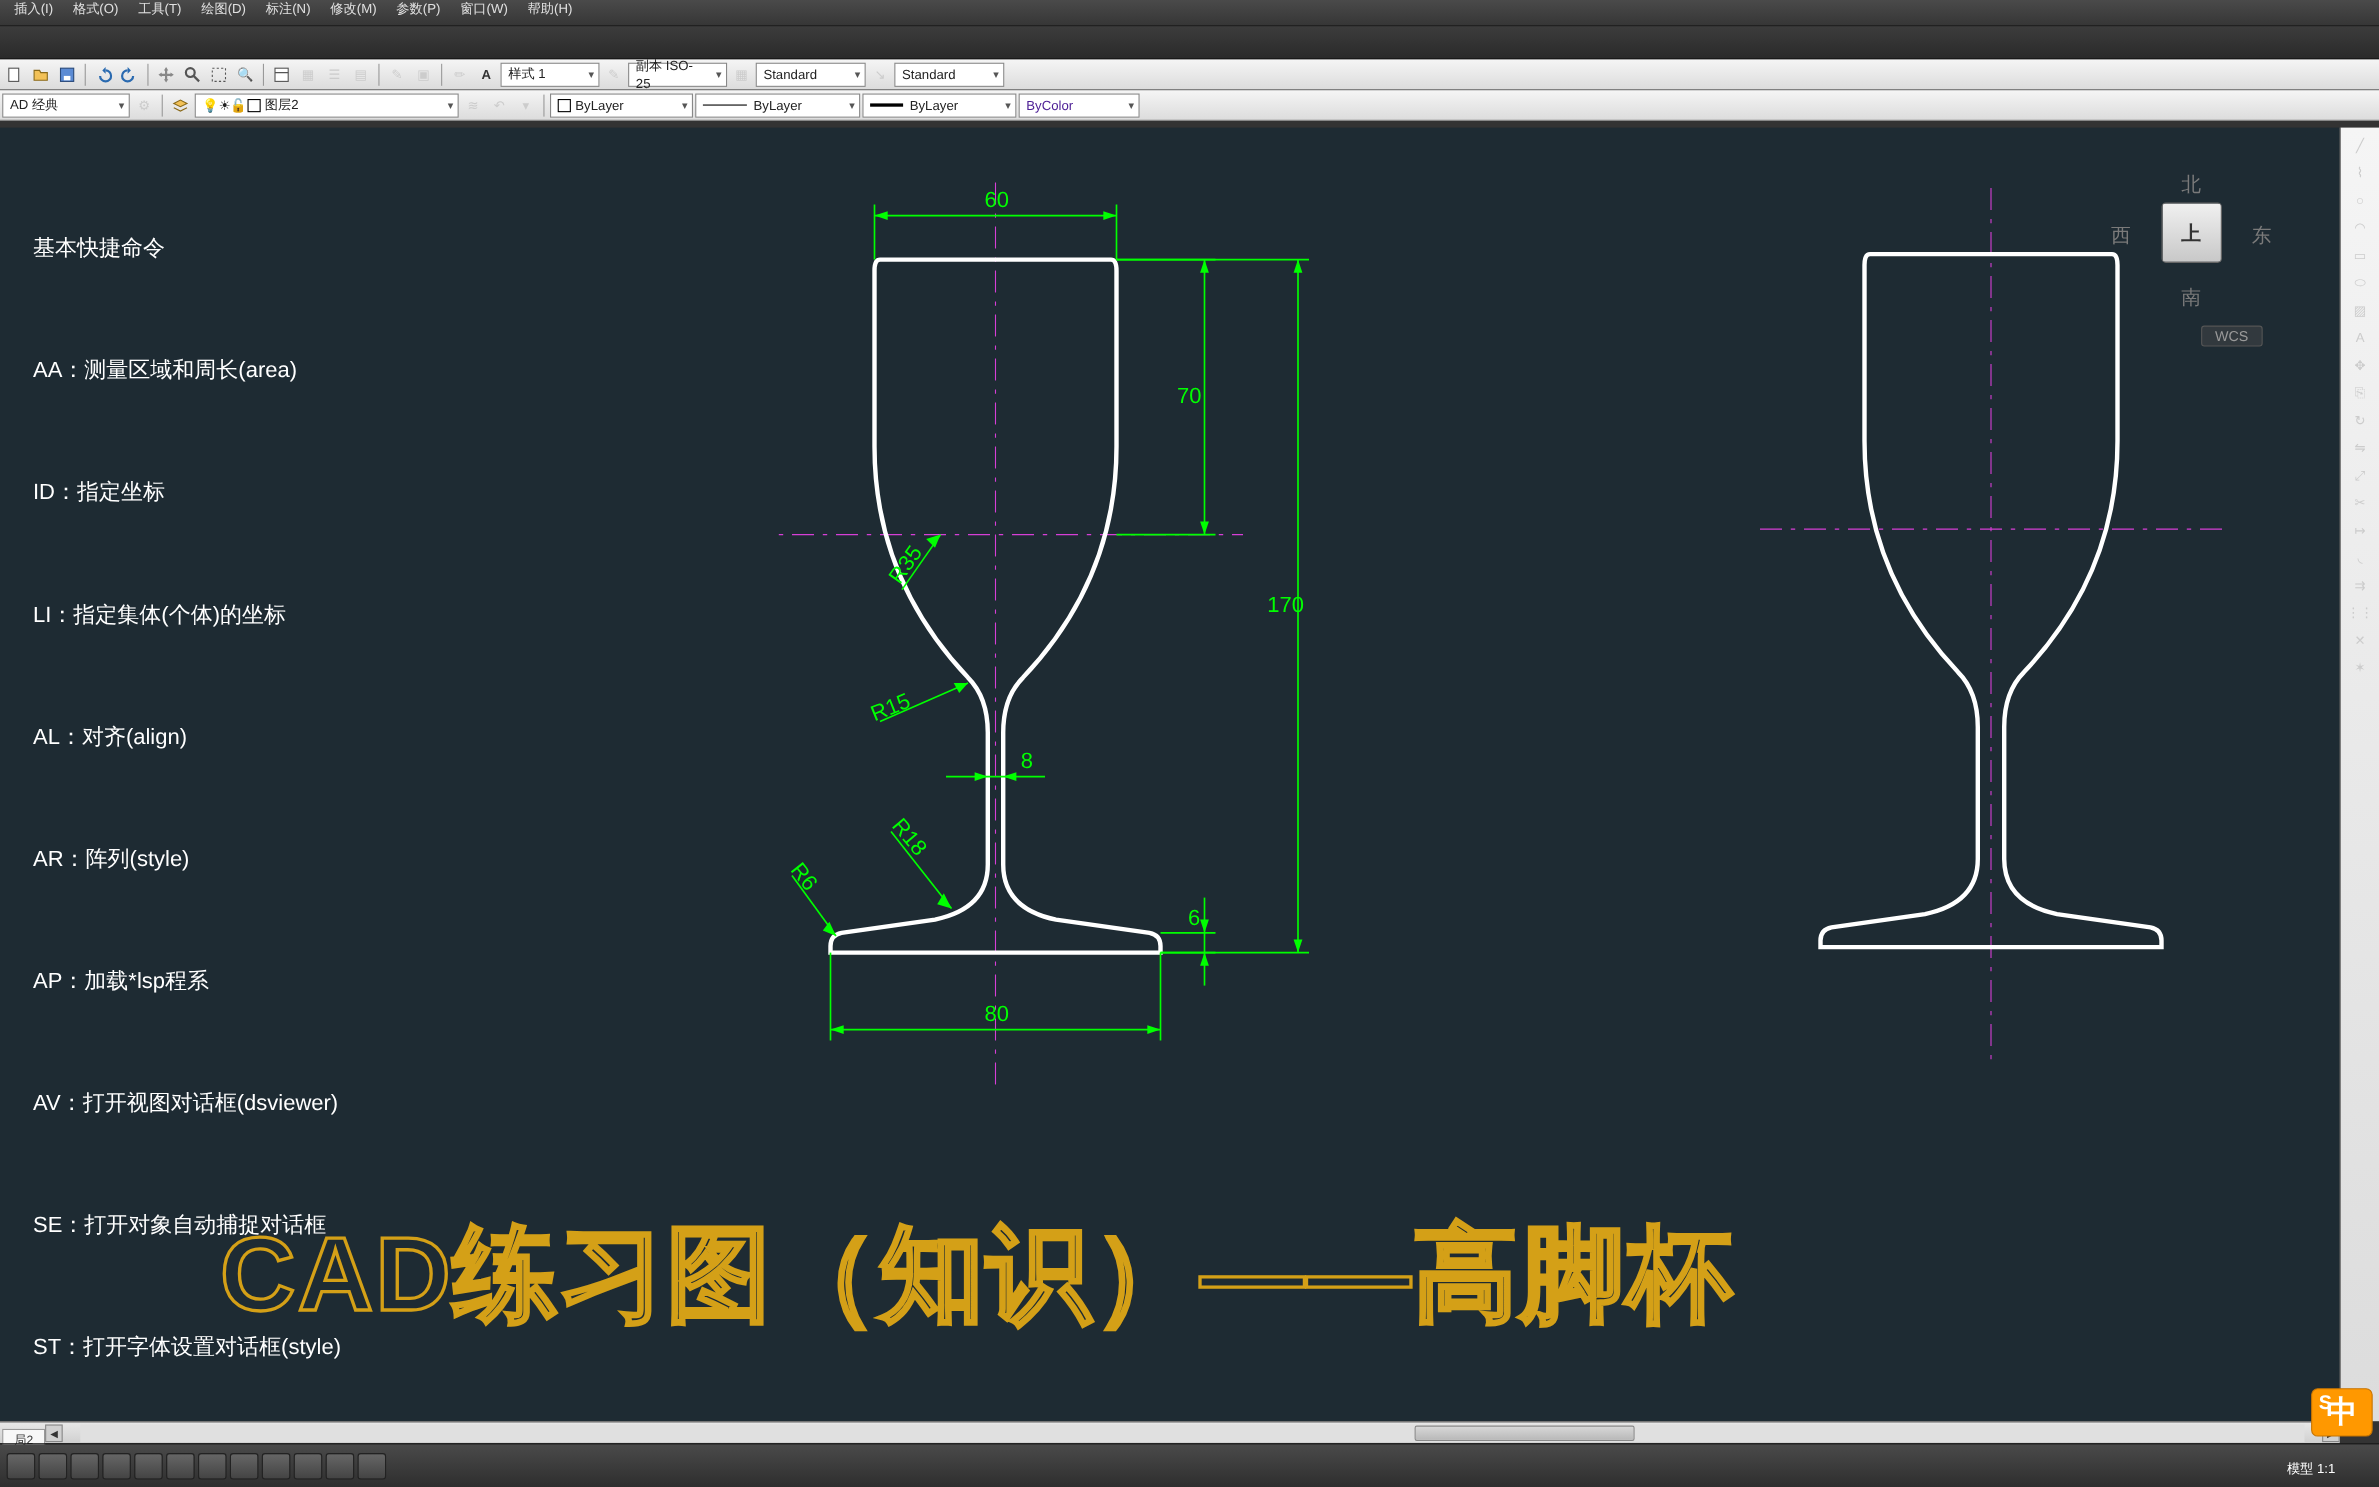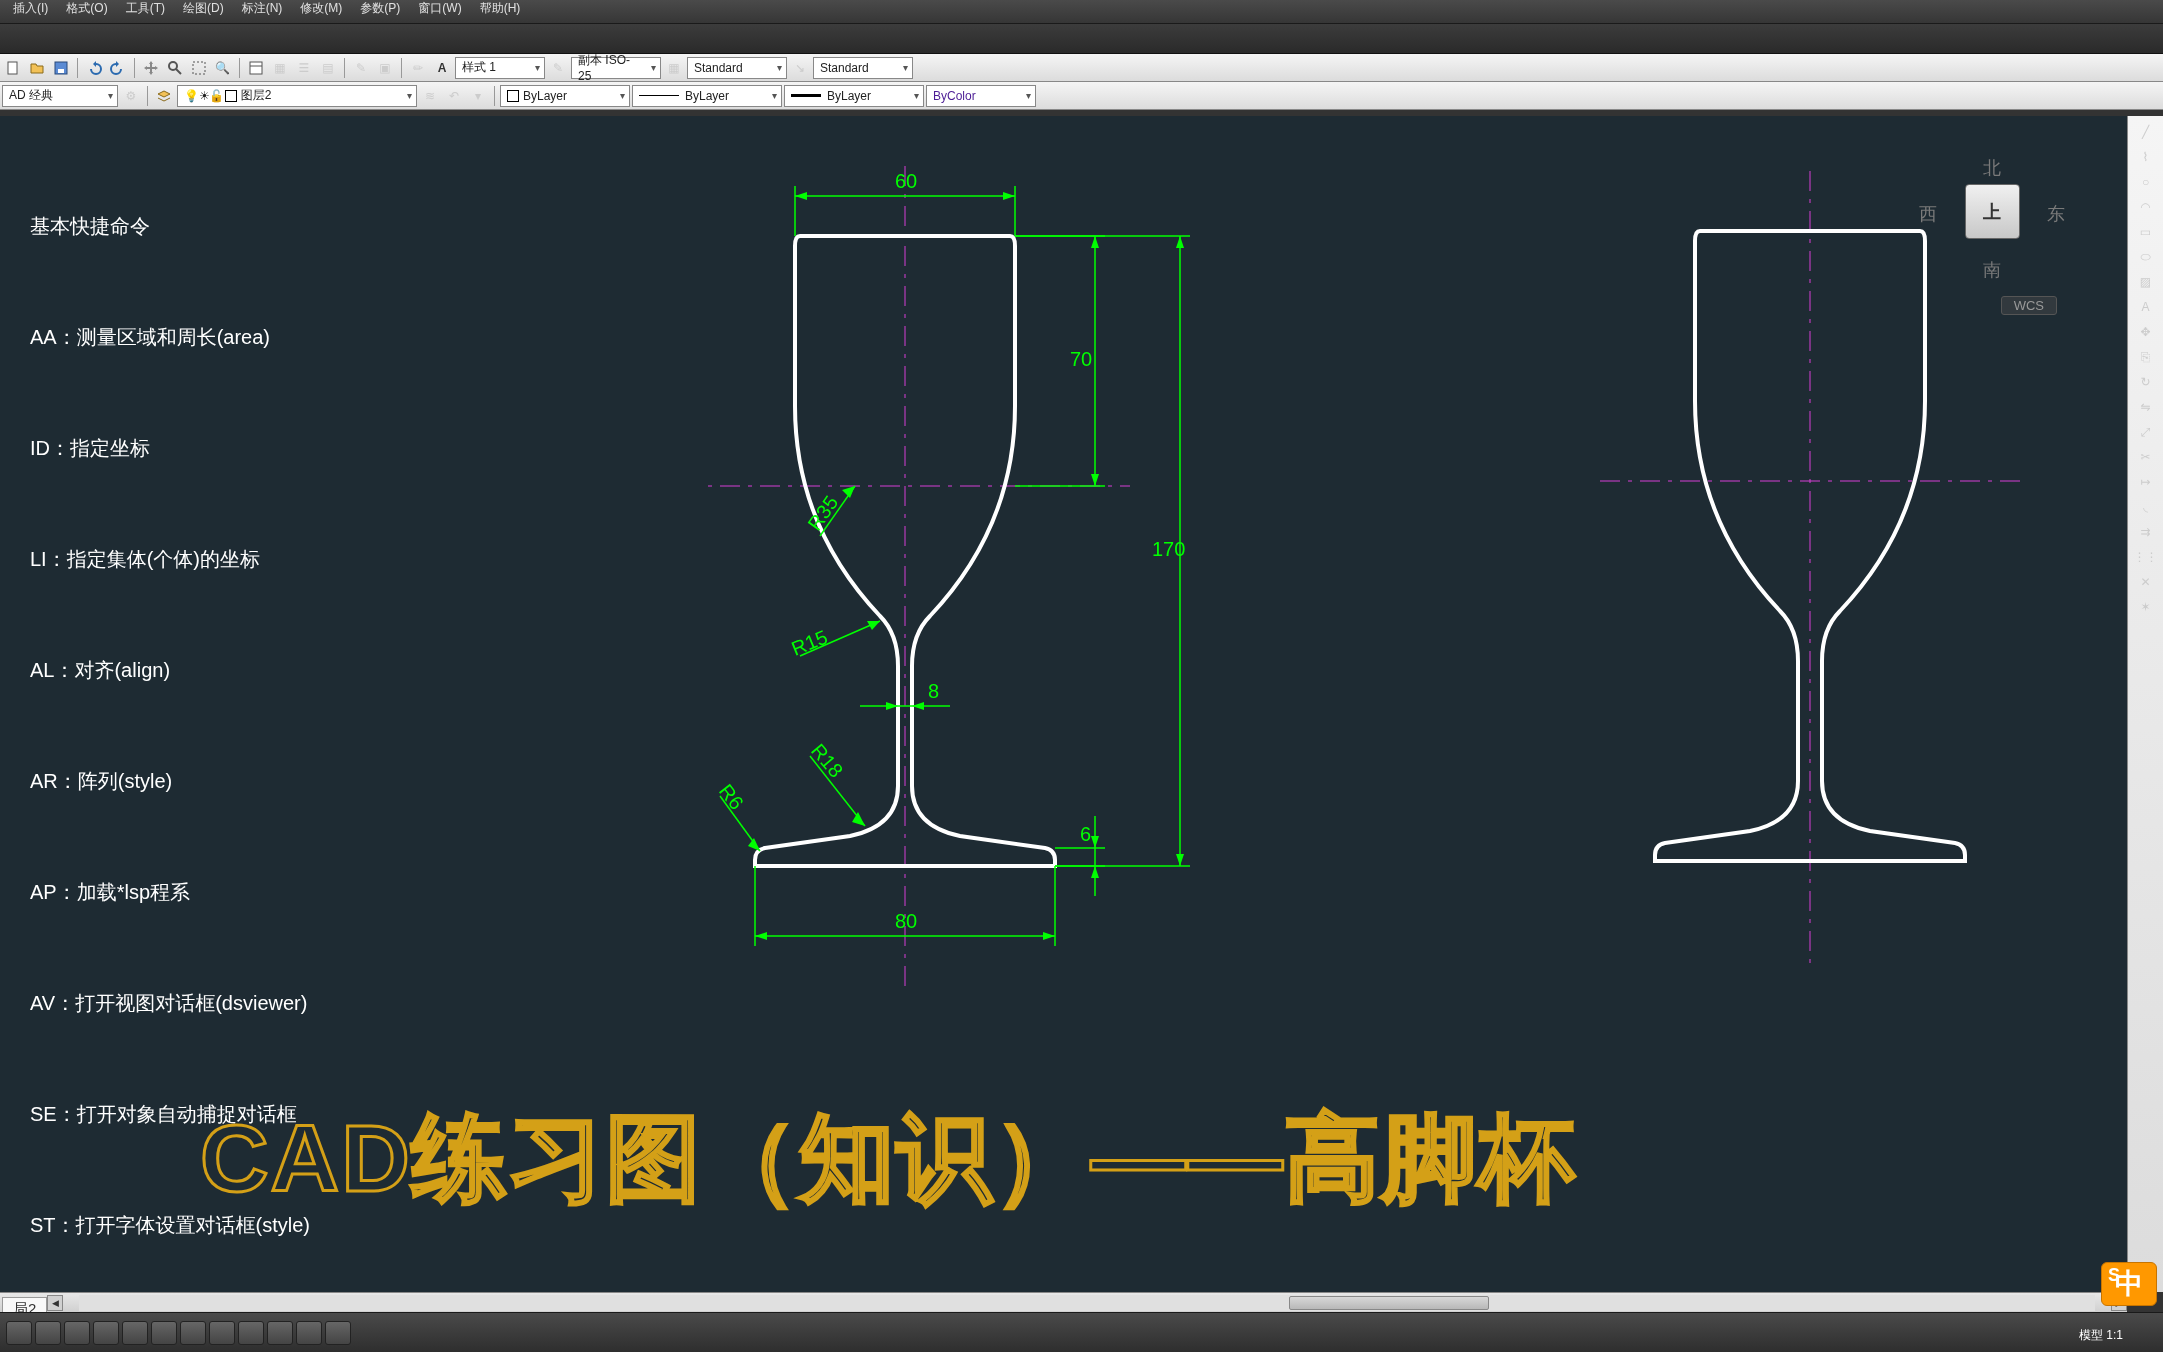--- a/index.html
+++ b/index.html
@@ -46,21 +46,21 @@
 .viewcube .w { position:absolute; top:66px; left:2px;}
 .viewcube .e { position:absolute; top:66px; right:2px;}
 .wcs { position:absolute; right:70px; top:180px; color:#999; background:rgba(80,80,80,.4); border:1px solid #555; padding:1px 12px; font-size:13px; border-radius:3px;}
 
 
 .righttools { position: absolute; right: 0; top: 116px; bottom: 60px; width: 36px; background: linear-gradient(#f5f5f5,#dcdcdc); border-left: 1px solid #888; display:flex; flex-direction:column; padding-top:4px; gap:1px;}
 .righttools .tbtn { width:30px; height:24px; margin:0 auto;}
 
 
 .hscroll { position:absolute; left:0; right:36px; bottom:40px; height:20px; background:linear-gradient(#e8e8e8,#d0d0d0); border-top:1px solid #888; display:flex; align-items:center;}
-.hscroll .tab { padding:2px 10px; background:#f8f8f8; border:1px solid #999; font-size:15px; color:#333; margin-left:2px;margin-top:14px;}
+.hscroll .tab { padding:2px 10px; background:#f8f8f8; border:1px solid #999; font-size:11px; color:#333; margin-left:2px;margin-top:14px;}
 .hscroll .track { flex:1; height:16px; background:#e0e0e0; margin:0 16px; position:relative;}
 .hscroll .thumb { position:absolute; left:60%; width:200px; top:1px; bottom:1px; background:linear-gradient(#d8d8d8,#b8b8b8); border:1px solid #888; border-radius:2px;}
 .hscroll .arrow { width:16px; height:16px; background:#d0d0d0; border:1px solid #888; display:flex;align-items:center;justify-content:center;font-size:9px;color:#333;}
 
 
 .statusbar { position:absolute; left:0; right:0; bottom:0; height:40px; background:linear-gradient(#4a4a4a,#2e2e2e); border-top:1px solid #1a1a1a; display:flex; align-items:center; padding:0 6px; gap:3px;}
 .statusbar .sbtn { width:26px; height:24px; background:linear-gradient(#666,#444); border:1px solid #222; border-radius:3px;}
 .ime { position: absolute; right: 6px; bottom: 46px; width: 56px; height: 44px; background: #ff9800; border-radius: 6px; display:flex; align-items:center; justify-content:center; color:#fff; font-size:28px; font-weight:bold; border:1px solid #c77400;}
 .ime::before{content:"S"; position:absolute; left:6px; top:2px; font-size:18px;}
 .statustext { position:absolute; right:40px; bottom:8px; color:#ffffff; font-size:12px;}

